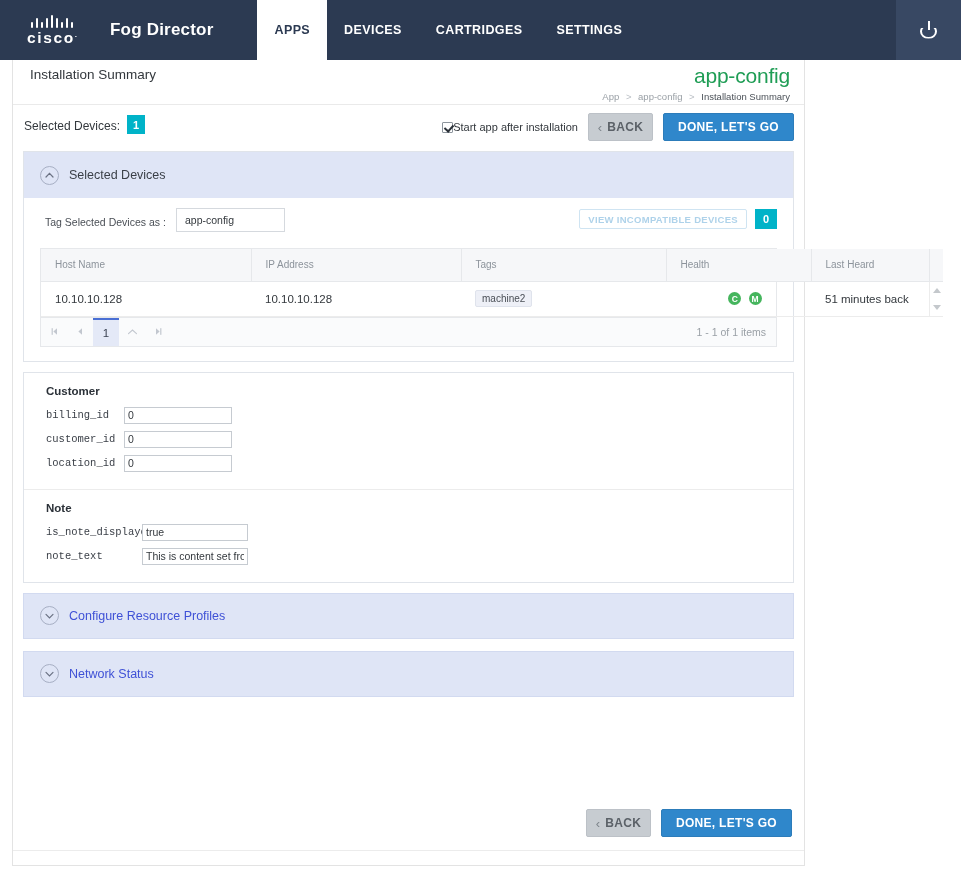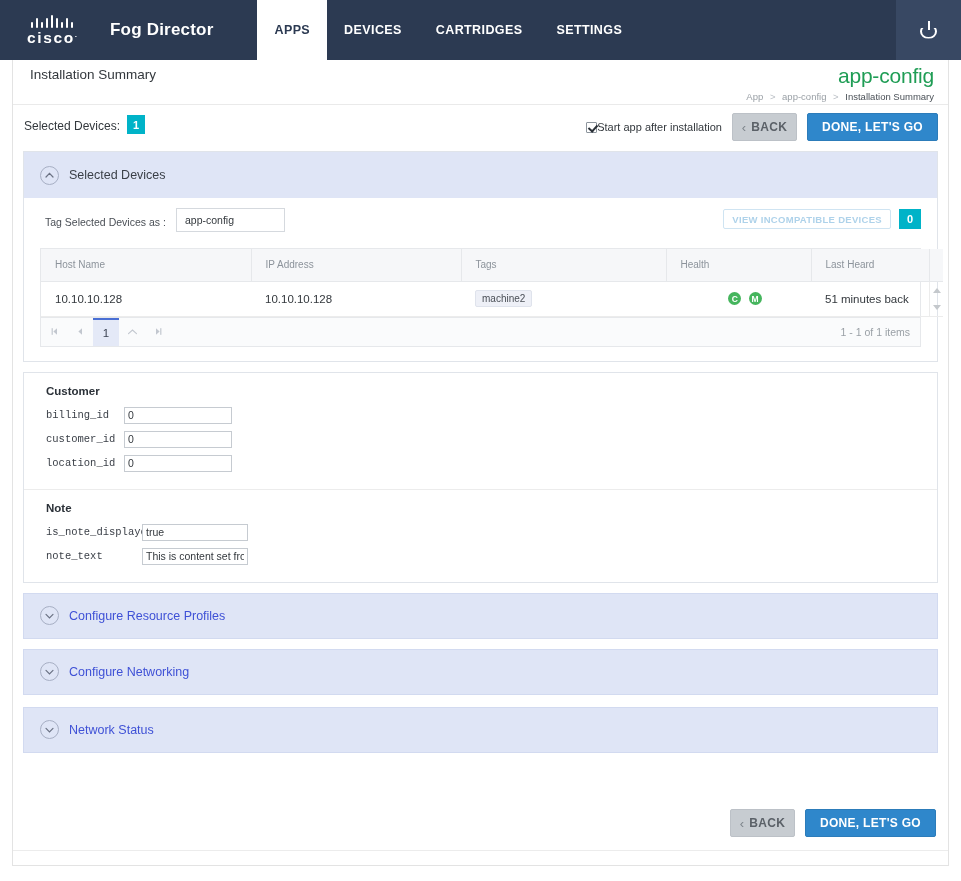--- a/index.html
+++ b/index.html
@@ -46,21 +46,21 @@
     position:absolute; left:0; top:2px; width:17px; height:15px;
     border: 2px solid #fff; border-radius: 50%;
     clip-path: polygon(0 30%, 100% 30%, 100% 100%, 0 100%);
   }
   .power-glyph .stem {
     position:absolute; left:7.5px; top:-1px; width:2px; height:9px; background:#fff;
   }
 
   
   .content-card {
-    position:absolute; left:12px; top:60px; width: 937px; height: 806px;
+    position:absolute; left:12px; top:60px; width: 793px; height: 806px;
     background:#fff; border:1px solid #e3e3e3; border-top:none;
   }
   .page-head {
     position:relative; height: 45px; border-bottom: 1px solid #eaeaea;
   }
   .page-title-left {
     position:absolute; left:17px; top:7px;
     font-size: 13.5px; color:#33383d;
   }
   .app-title {
@@ -429,30 +429,20 @@
       <div class="panel-head">
         <span class="circ">
           <svg width="9" height="6" viewBox="0 0 9 6">
               <path d="M1 1.4 L4.5 5 L8 1.4" fill="none" stroke="#6b7284" stroke-width="1.2" stroke-linecap="round"></path>
             </svg>
         </span>
         <span class="panel-title link">Configure Resource Profiles</span>
       </div>
     </div>
 
-    <div class="panel collapsed">
-      <div class="panel-head">
-        <span class="circ">
-          <svg width="9" height="6" viewBox="0 0 9 6">
-              <path d="M1 1.4 L4.5 5 L8 1.4" fill="none" stroke="#6b7284" stroke-width="1.2" stroke-linecap="round"></path>
-            </svg>
-        </span>
-        <span class="panel-title link">Configure Networking</span>
-      </div>
-    </div>
 
     <div class="panel collapsed" style="margin-top:12px;">
       <div class="panel-head">
         <span class="circ">
           <svg width="9" height="6" viewBox="0 0 9 6">
               <path d="M1 1.4 L4.5 5 L8 1.4" fill="none" stroke="#6b7284" stroke-width="1.2" stroke-linecap="round"></path>
             </svg>
         </span>
         <span class="panel-title link">Network Status</span>
       </div>

